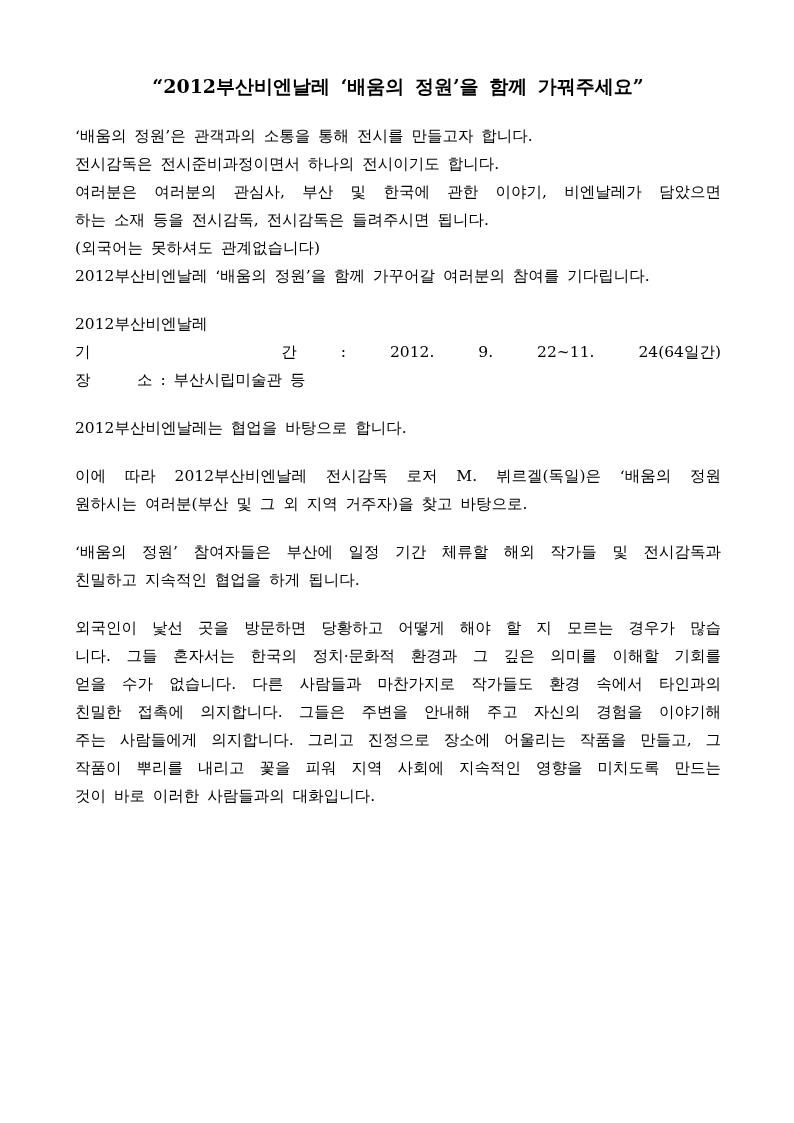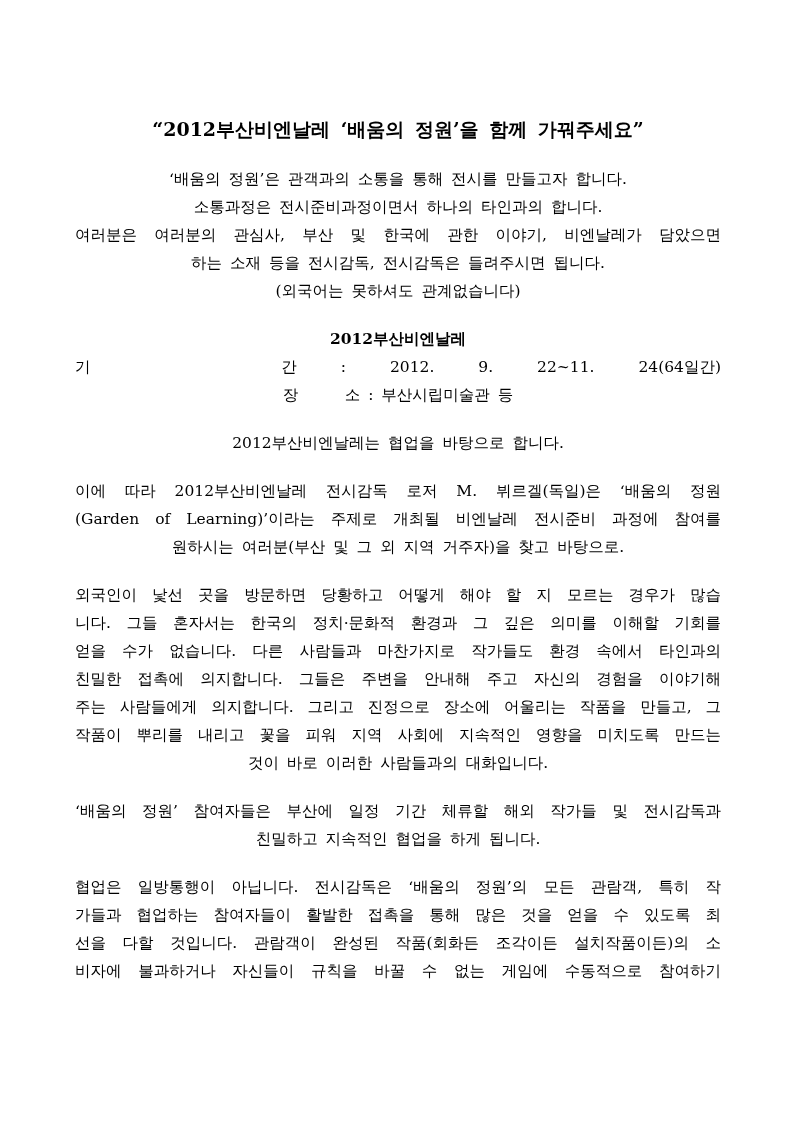--- a/index.html
+++ b/index.html
@@ -3,99 +3,94 @@
 <meta charset="utf-8">
 <style>
   html, body { margin: 0; padding: 0; background: #ffffff; }
   .page {
     width: 794px;
     height: 1123px;
     margin: 0 auto;
     background: #ffffff;
     color: #000000;
     box-sizing: border-box;
-    padding: 114px 73px 0 75px;
+    padding: 71px 73px 0 75px;
     font-family: "DejaVu Serif", "Liberation Serif", serif;
     overflow: hidden;
   }
   .title {
     margin: 0 0 21px 0;
     font-size: 19px;
     line-height: 30px;
     font-weight: 700;
     text-align: center;
     word-spacing: 4px;
   }
   .para { margin: 0; }
   .para.gap { margin-top: 20px; }
   .line {
     font-size: 15.5px;
     line-height: 28px;
     white-space: pre-wrap;
     word-spacing: 3px;
-    text-align: center;
   }
   .line.just {
     white-space: normal;
     text-align: justify;
     text-align-last: justify;
   }
-  .line.bold { font-weight: 700; }
+  .line.bold { font-weight: 400; }
 </style>
 </head>
 <body>
 
 <div class="page">
 
   <h1 class="title">“2012부산비엔날레 ‘배움의 정원’을 함께 가꿔주세요”</h1>
 
   <div class="para">
       <div class="line">‘배움의 정원’은 관객과의 소통을 통해 전시를 만들고자 합니다.</div>
     </div>
   <div class="para">
-      <div class="line">소통과정은 전시준비과정이면서 하나의 타인과의 합니다.</div>
+      <div class="line">전시감독은 전시준비과정이면서 하나의 전시이기도 합니다.</div>
     </div>
   <div class="para">
       <div class="line just">여러분은 여러분의 관심사, 부산 및 한국에 관한 이야기, 비엔날레가 담았으면</div>
       <div class="line">하는 소재 등을 전시감독, 전시감독은 들려주시면 됩니다.</div>
     </div>
   <div class="para">
       <div class="line">(외국어는 못하셔도 관계없습니다)</div>
+    </div>
+  <div class="para">
+      <div class="line">2012부산비엔날레 ‘배움의 정원’을 함께 가꾸어갈 여러분의 참여를 기다립니다.</div>
     </div>
 
   <div class="para gap">
     <div class="line bold">2012부산비엔날레</div>
   </div>
   <div class="para">
       <div class="line just">기　　　간 : 2012. 9. 22~11. 24(64일간)</div>
       <div class="line">장　　　소 : 부산시립미술관 등</div>
     </div>
 
 
   <div class="para gap">
       <div class="line">2012부산비엔날레는 협업을 바탕으로 합니다.</div>
     </div>
   <div class="para gap">
       <div class="line just">이에 따라 2012부산비엔날레 전시감독 로저 M. 뷔르겔(독일)은 ‘배움의 정원</div>
-      <div class="line just">(Garden of Learning)’이라는 주제로 개최될 비엔날레 전시준비 과정에 참여를</div>
       <div class="line">원하시는 여러분(부산 및 그 외 지역 거주자)을 찾고 바탕으로.</div>
+    </div>
+  <div class="para gap">
+      <div class="line just">‘배움의 정원’ 참여자들은 부산에 일정 기간 체류할 해외 작가들 및 전시감독과</div>
+      <div class="line">친밀하고 지속적인 협업을 하게 됩니다.</div>
     </div>
   <div class="para gap">
       <div class="line just">외국인이 낯선 곳을 방문하면 당황하고 어떻게 해야 할 지 모르는 경우가 많습</div>
       <div class="line just">니다. 그들 혼자서는 한국의 정치·문화적 환경과 그 깊은 의미를 이해할 기회를</div>
       <div class="line just">얻을 수가 없습니다. 다른 사람들과 마찬가지로 작가들도 환경 속에서 타인과의</div>
       <div class="line just">친밀한 접촉에 의지합니다. 그들은 주변을 안내해 주고 자신의 경험을 이야기해</div>
       <div class="line just">주는 사람들에게 의지합니다. 그리고 진정으로 장소에 어울리는 작품을 만들고, 그</div>
       <div class="line just">작품이 뿌리를 내리고 꽃을 피워 지역 사회에 지속적인 영향을 미치도록 만드는</div>
       <div class="line">것이 바로 이러한 사람들과의 대화입니다.</div>
     </div>
-  <div class="para gap">
-      <div class="line just">‘배움의 정원’ 참여자들은 부산에 일정 기간 체류할 해외 작가들 및 전시감독과</div>
-      <div class="line">친밀하고 지속적인 협업을 하게 됩니다.</div>
-    </div>
-  <div class="para gap">
-      <div class="line just">협업은 일방통행이 아닙니다. 전시감독은 ‘배움의 정원’의 모든 관람객, 특히 작</div>
-      <div class="line just">가들과 협업하는 참여자들이 활발한 접촉을 통해 많은 것을 얻을 수 있도록 최</div>
-      <div class="line just">선을 다할 것입니다. 관람객이 완성된 작품(회화든 조각이든 설치작품이든)의 소</div>
-      <div class="line just">비자에 불과하거나 자신들이 규칙을 바꿀 수 없는 게임에 수동적으로 참여하기</div>
-    </div>
 
 </div>
 
 </body></html>

